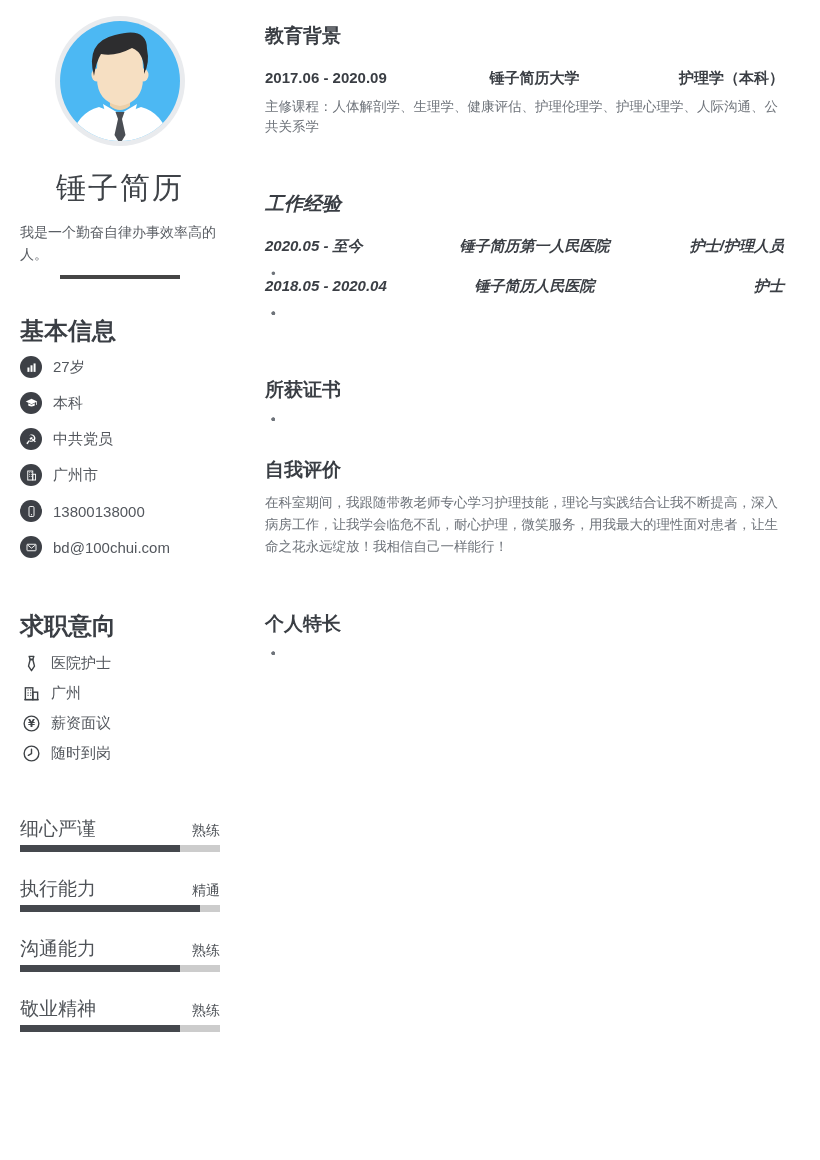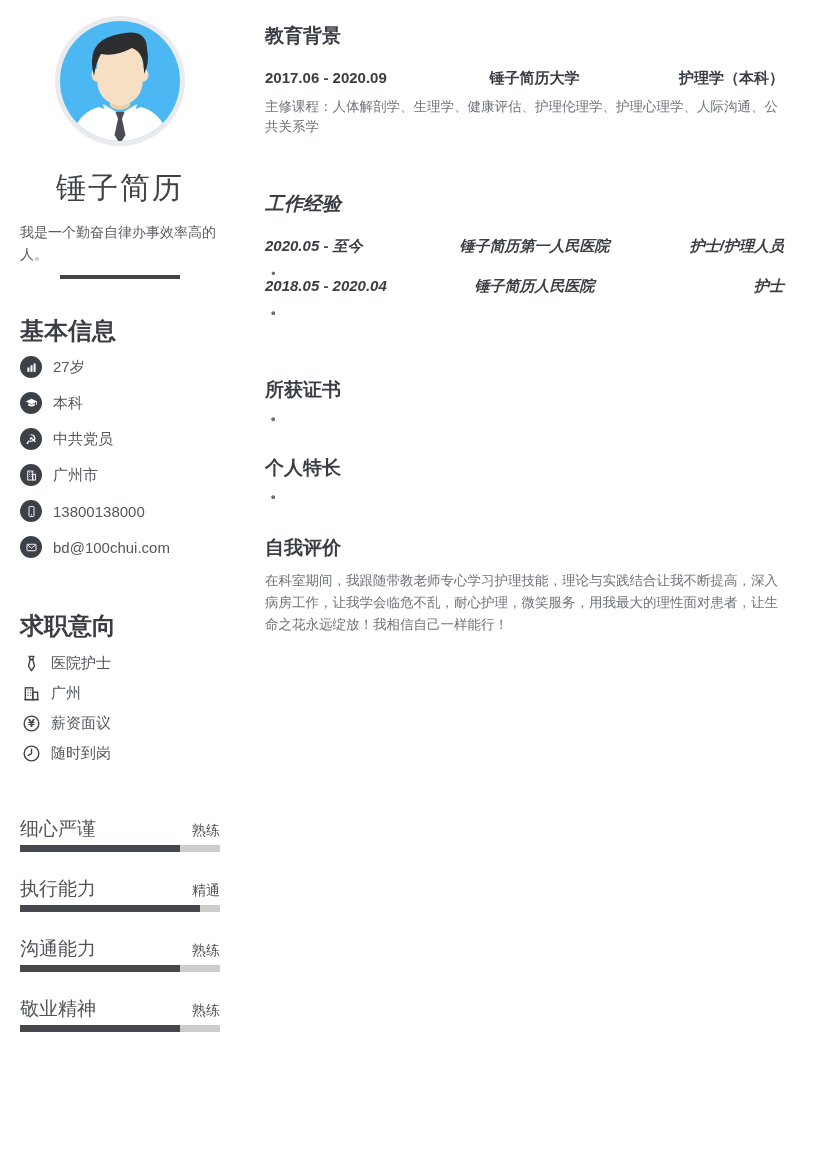--- a/index.html
+++ b/index.html
@@ -339,29 +339,29 @@
     <section class="section sec-certs">
       <h2 class="main-title">所获证书</h2>
       <ul class="bullets">
 
       <li></li>
           <li></li>
           <li></li>
         </ul>
     </section>
 
+    <section class="section sec-selfeval">
+      <h2 class="main-title">自我评价</h2>
+      <p class="selfeval-text">在科室期间，我跟随带教老师专心学习护理技能，理论与实践结合让我不断提高，深入病房工作，让我学会临危不乱，耐心护理，微笑服务，用我最大的理性面对患者，让生命之花永远绽放！我相信自己一样能行！</p>
+    </section>
+
     <section class="section sec-strengths">
       <h2 class="main-title">个人特长</h2>
       <ul class="bullets">
 
       <li></li>
           <li></li>
           <li></li>
         </ul>
     </section>
 
-    <section class="section sec-selfeval">
-      <h2 class="main-title">自我评价</h2>
-      <p class="selfeval-text">在科室期间，我跟随带教老师专心学习护理技能，理论与实践结合让我不断提高，深入病房工作，让我学会临危不乱，耐心护理，微笑服务，用我最大的理性面对患者，让生命之花永远绽放！我相信自己一样能行！</p>
-    </section>
-
   </main>
 </div>
 
 </body></html>

